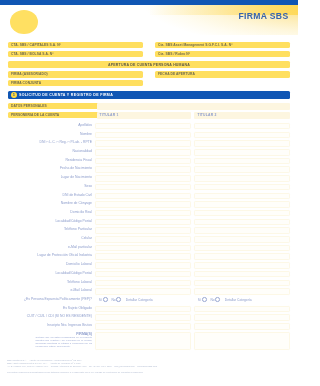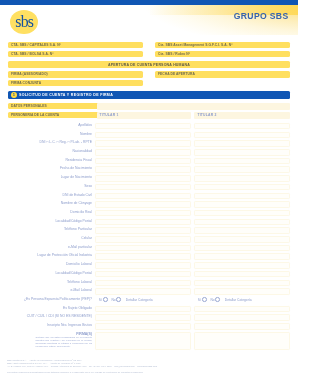--- a/index.html
+++ b/index.html
@@ -78,22 +78,21 @@
 .footer .lastline{margin-top:2.9px;}
 </style>
 </head>
 <body>
 
 <div class="page">
 <div class="topbar"></div>
 <div class="hdr-yellow"></div>
 <div class="hdr-yellow2"></div>
 <div class="logo"></div>
-<div class="logo-txt">sbs</div>
-<div class="grupo">GRUPO SBS</div>
+<div class="grupo">FIRMA SBS</div>
 <div class="pill pl" style="left:8px;top:41.8px;width:135px;">CTA. SBS / CAPITALES S.A. N°</div>
 <div class="pill pl" style="left:155px;top:41.8px;width:135px;">Cta. SBS Asset Management S.G.F.C.I. S.A. N°</div>
 <div class="pill pl" style="left:8px;top:51.3px;width:135px;">CTA. SBS / BOLSA S.A. N°</div>
 <div class="pill pl" style="left:155px;top:51.3px;width:135px;">Cta. SBS / Rubro N°</div>
 <div class="pill ctr" style="left:8px;top:61.0px;width:282px;height:7.0px;font-size:3.55px;letter-spacing:.18px;">APERTURA DE CUENTA PERSONA HUMANA</div>
 <div class="pill pl" style="left:8px;top:71.4px;width:135px;">FIRMA (ASESOR/ADO)</div>
 <div class="pill pl" style="left:155px;top:71.4px;width:135px;">FECHA DE APERTURA</div>
 <div class="pill pl" style="left:8px;top:80.3px;width:135px;">FIRMA CONJUNTA</div>
 <div class="secbar">
       <div class="badge">1</div>

